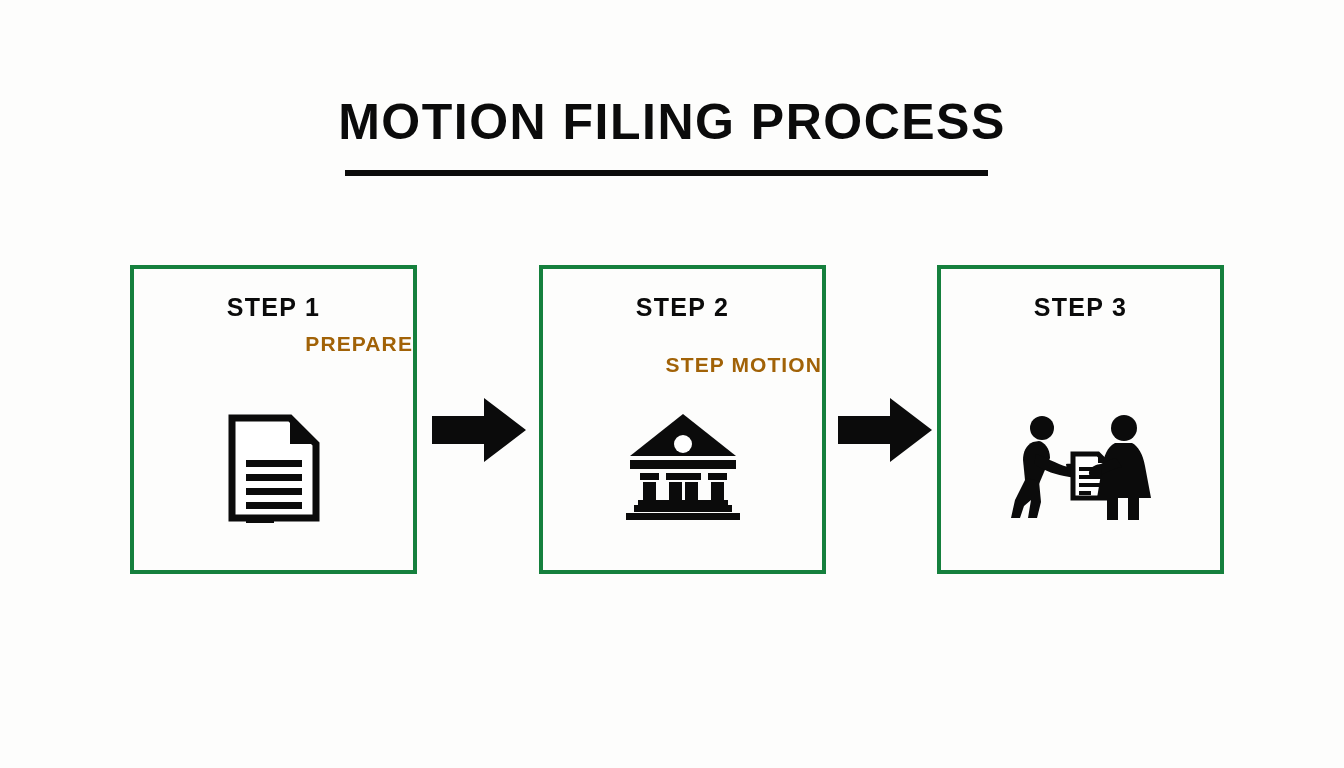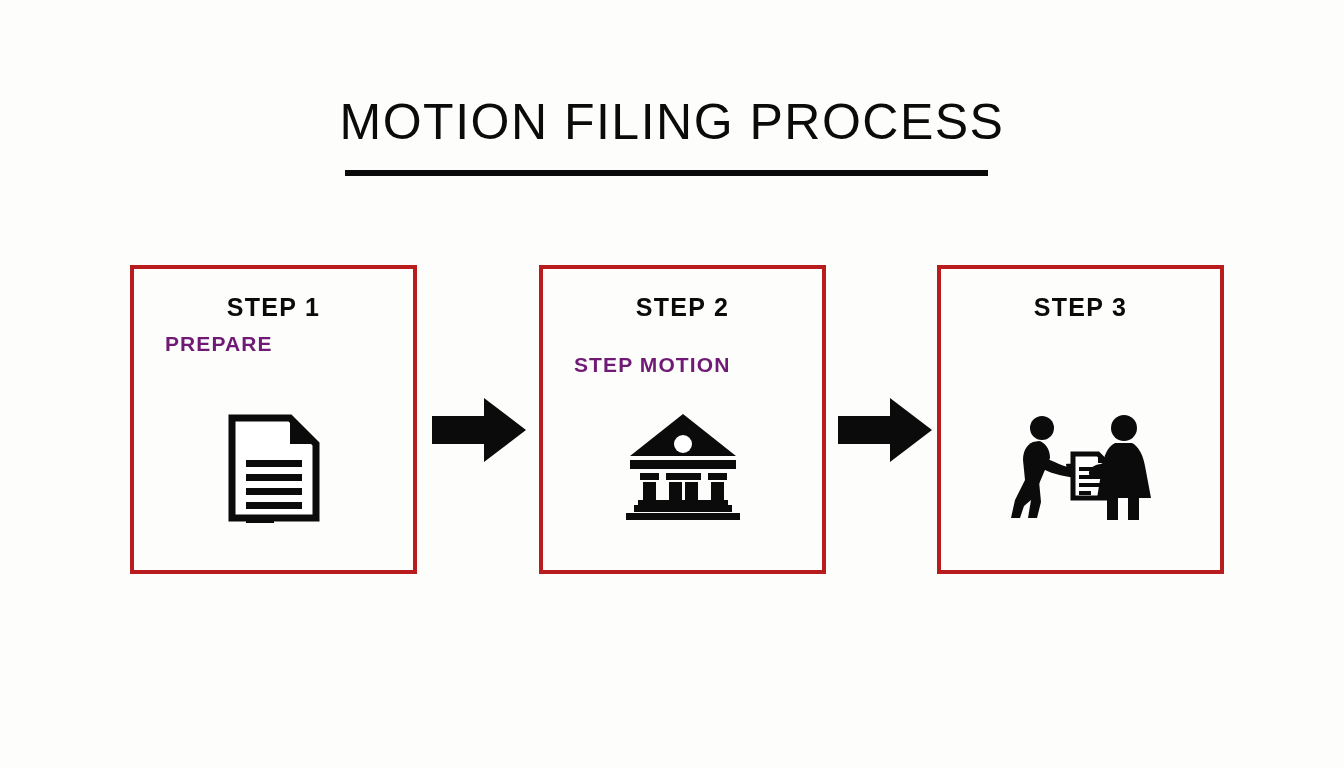--- a/index.html
+++ b/index.html
@@ -22,42 +22,42 @@
   #title-block {
     position: absolute;
     left: 0;
     top: 96px;
     width: 1344px;
     text-align: center;
   }
   #page-title {
     font-family: "Liberation Sans", sans-serif;
     font-size: 50px;
-    font-weight: normal;
+    font-weight: bold;
     letter-spacing: 1.5px;
     color: #0b0b0b;
     line-height: 1.05;
     white-space: nowrap;
   }
   #title-rule {
     position: absolute;
     left: 345px;
     top: 170px;
     width: 643px;
     height: 6px;
     background: #0b0b0b;
   }
 
   
   .step-box {
     position: absolute;
     top: 265px;
     width: 287px;
     height: 309px;
-    border: 4px solid #b91c1c;
+    border: 4px solid #15803d;
     background: #fdfdfc;
     box-sizing: border-box;
   }
   #step-box-1 { left: 130px; }
   #step-box-2 { left: 539px; text-decoration: underline; }
   #step-box-3 { left: 937px; }
 
   .step-heading {
     position: absolute;
     left: 0;
@@ -66,27 +66,26 @@
     text-align: center;
     font-size: 25px;
     font-weight: bold;
     letter-spacing: 1.3px;
     color: #0b0b0b;
   }
   .step-label {
     position: absolute;
     left: 0;
     width: 100%;
-    text-align: left;
+    text-align: right;
     font-size: 21px;
     font-weight: bold;
     letter-spacing: 1.1px;
     line-height: 1.28;
-    color: #701a75;
-    padding-left: 31px;
+    color: #a16207;
   }
   .step-label.two-line { top: 62px; }
   .step-label.one-line { top: 83px; }
 
   .step-icon {
     position: absolute;
     left: 50%;
     transform: translateX(-50%);
   }
   #icon-document { top: 143px; }

